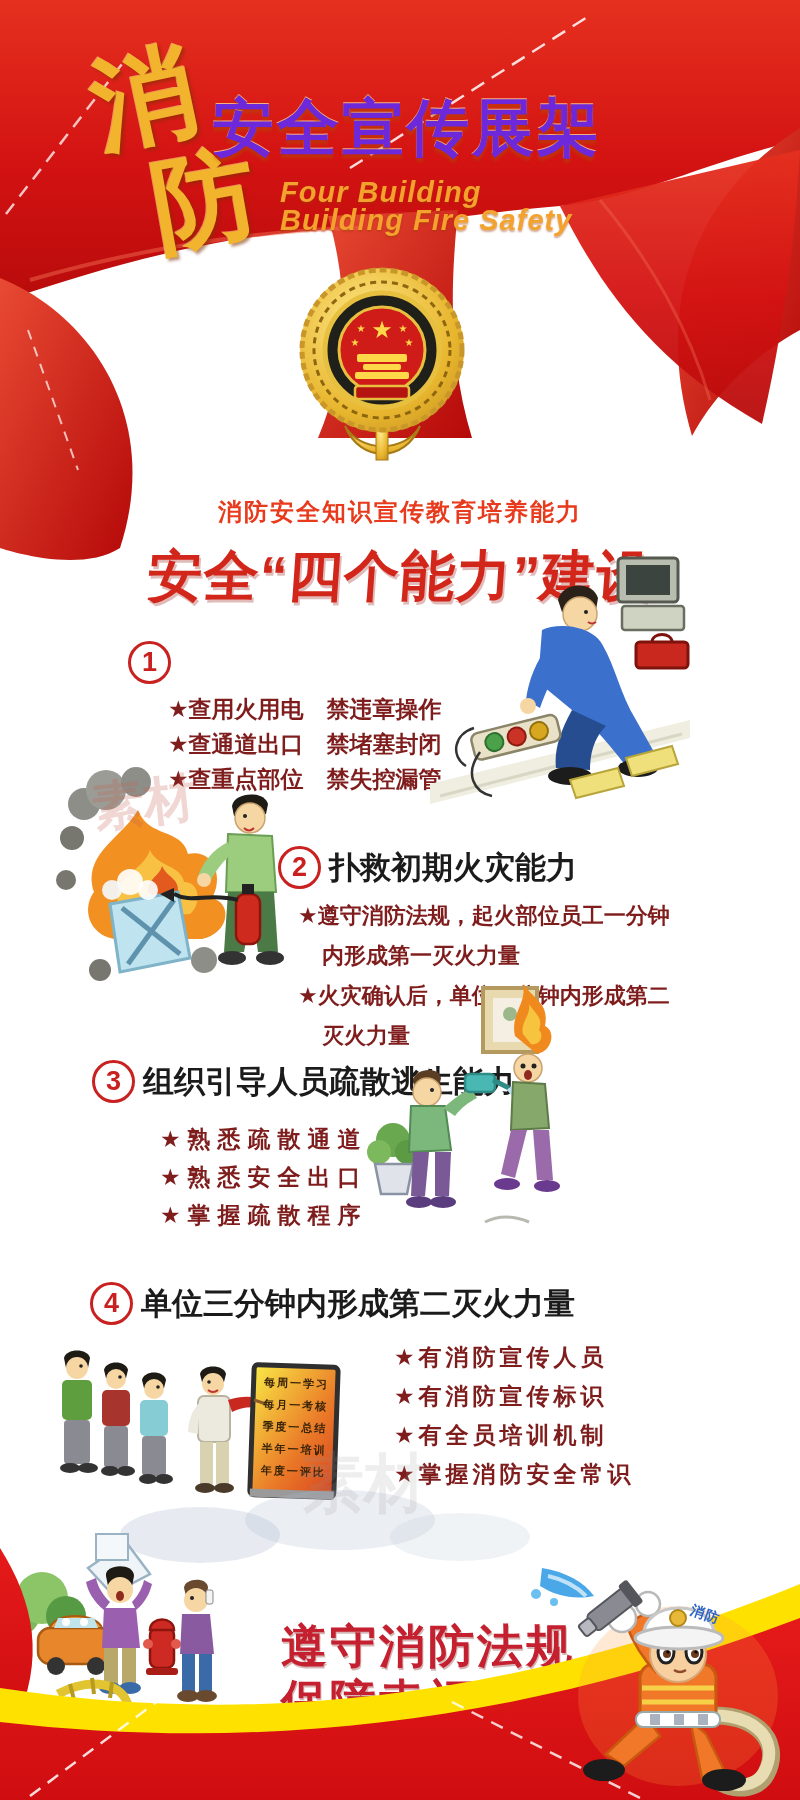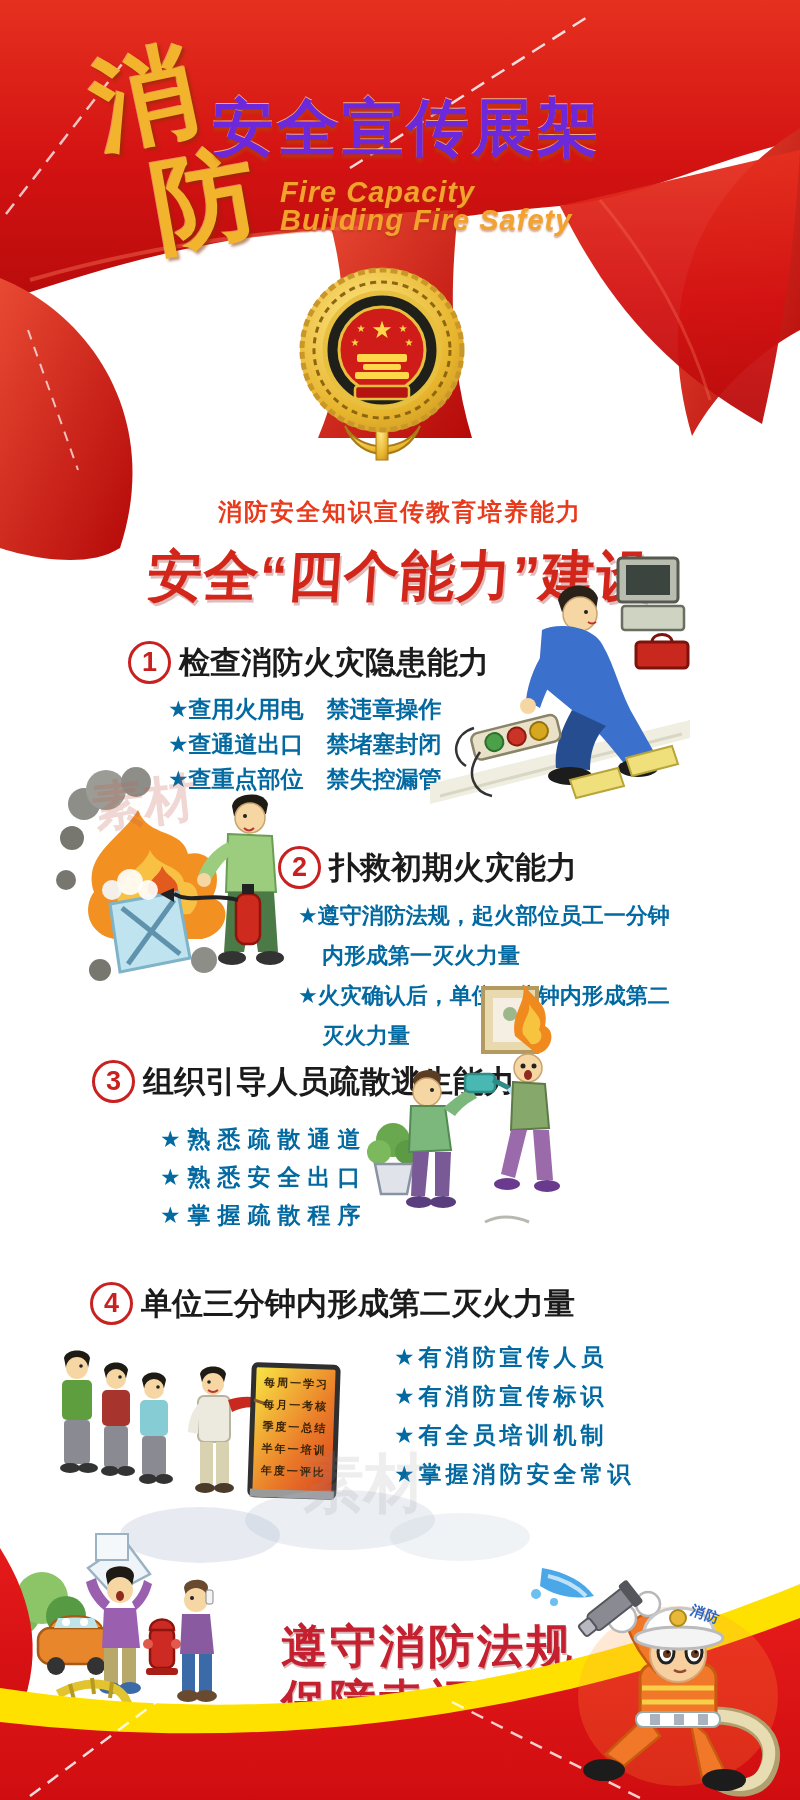--- a/index.html
+++ b/index.html
@@ -41,21 +41,21 @@
   
   .sec-head{
     position:absolute;display:flex;align-items:center;gap:8px;
     color:#1b1b1b;font-size:31px;font-weight:bold;white-space:nowrap;
   }
   .num-badge{
     display:inline-flex;align-items:center;justify-content:center;
     width:37px;height:37px;border:3px solid #c92020;border-radius:50%;
     color:#c92020;font-size:27px;font-weight:bold;background:#fff;flex:0 0 auto;
   }
-  .bullets{position:absolute;color:#0369a1;font-weight:bold;}
+  .bullets{position:absolute;color:#7f1d1d;font-weight:bold;}
   .bullets div{white-space:nowrap;}
   .b1{left:168px;top:692px;font-size:23px;line-height:35px;}
   .b2{left:298px;top:896px;width:372px;font-size:22px;line-height:40px;}
   .b2 div{white-space:normal;text-indent:-24px;padding-left:24px;}
   .b3{left:160px;top:1120px;font-size:23px;line-height:38px;letter-spacing:7px;}
   .b4{left:394px;top:1338px;font-size:23px;line-height:39px;letter-spacing:4px;}
   
   .board-text{
     position:absolute;left:256px;top:1372px;width:78px;
     transform:rotate(2deg);color:#3a2408;font-weight:bold;
@@ -109,21 +109,21 @@
 
     <line x1="350" y1="168" x2="592" y2="14" stroke="#ffffff" stroke-width="2.5" stroke-dasharray="15 9" opacity=".85"></line>
     <line x1="6" y1="214" x2="122" y2="64" stroke="#ffffff" stroke-width="2.5" stroke-dasharray="13 9" opacity=".75"></line>
     <line x1="28" y1="330" x2="78" y2="470" stroke="#ffffff" stroke-width="2" stroke-dasharray="10 8" opacity=".7"></line>
   </svg>
 
   <div class="calli" style="left:92px;top:46px;font-size:104px;transform:rotate(-12deg);">消</div>
   <div class="calli" style="left:152px;top:148px;font-size:104px;transform:rotate(-10deg);">防</div>
 
   <div class="banner-title">安全宣传展架</div>
-  <div class="banner-en" style="top:176px;">Fire Capacity</div>
+  <div class="banner-en" style="top:176px;">Four Building</div>
   <div class="banner-en" style="top:204px;">Building Fire Safety</div>
 
   <svg class="abs" style="left:285px;top:258px;" width="195" height="210" viewBox="0 0 195 210">
     <defs>
       <radialGradient id="gold" cx=".4" cy=".35" r=".9">
         <stop offset="0" stop-color="#ffe98c"></stop>
           <stop offset=".6" stop-color="#e8b62e"></stop>
           <stop offset="1" stop-color="#b9821a"></stop>
       </radialGradient>
     </defs>
@@ -150,21 +150,20 @@
     <rect x="70" y="114" width="54" height="7" rx="2" fill="#ffd84a"></rect>
 
     <rect x="70" y="128" width="54" height="13" rx="3" fill="#b51510" stroke="#e8c040" stroke-width="2.5"></rect>
   </svg>
 
   <div class="tagline">消防安全知识宣传教育培养能力</div>
   <div class="main-title">安全“四个能力”建设</div>
 
   <div class="sec-head" style="left:128px;top:641px;">
     <span class="num-badge">1</span>
-    <span>检查消防火灾隐患能力</span>
   </div>
   <div class="bullets b1">
     <div>★查用火用电　禁违章操作</div>
     <div>★查通道出口　禁堵塞封闭</div>
     <div>★查重点部位　禁失控漏管</div>
   </div>
 
   <svg class="abs" style="left:430px;top:552px;" width="260" height="270" viewBox="0 0 260 270">
     <polygon points="0,232 260,168 260,186 0,252" fill="#efeee0"></polygon>
     <path d="M10,244 L252,182" stroke="#d8d6c4" stroke-width="3" fill="none"></path>

